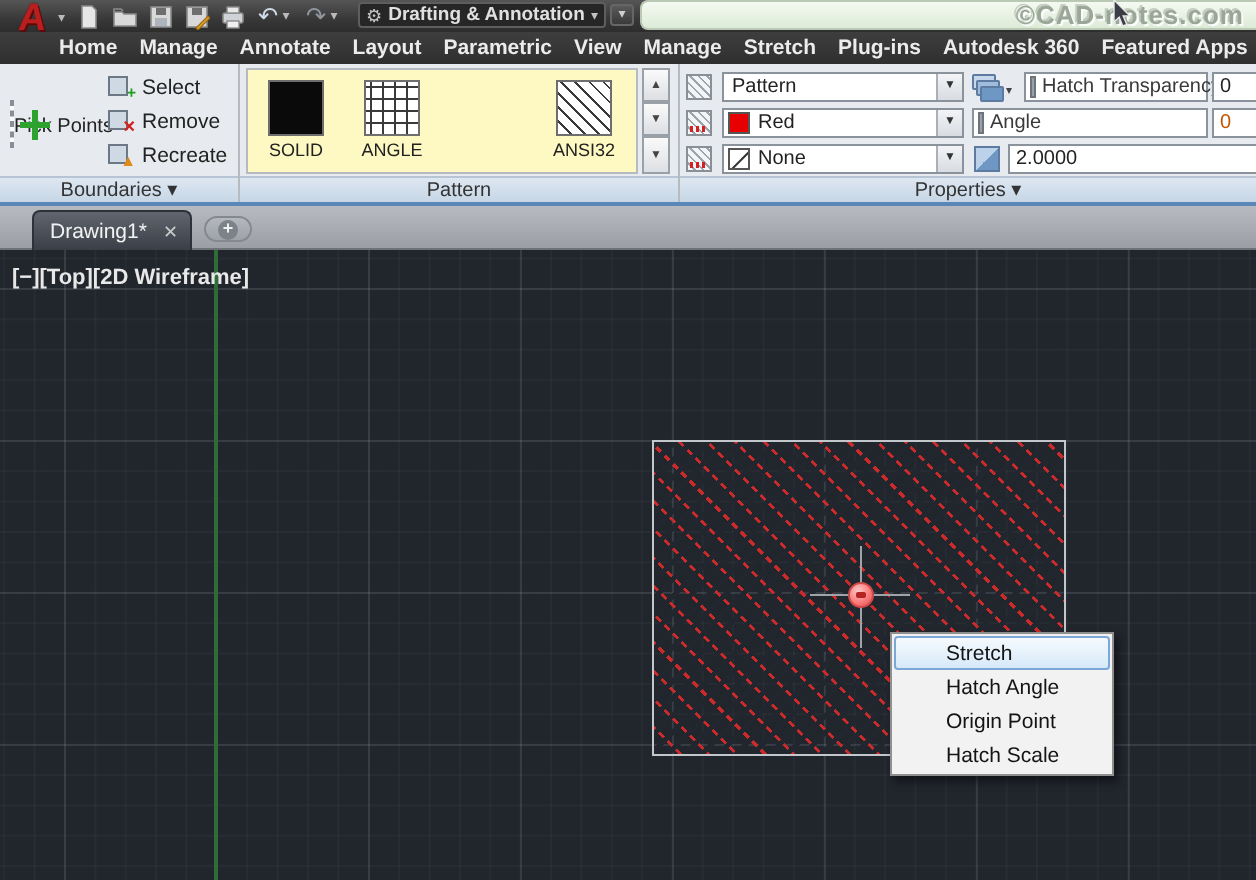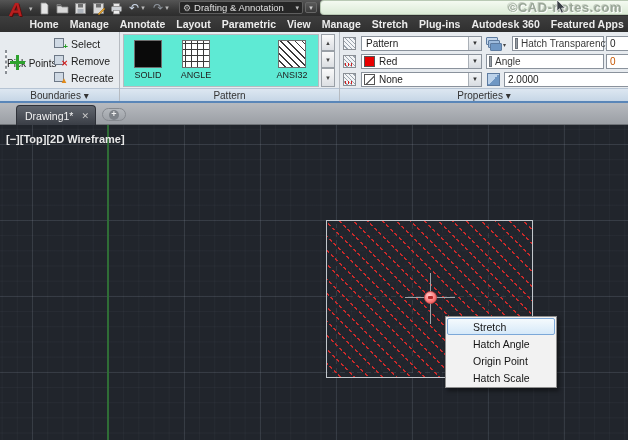--- a/index.html
+++ b/index.html
@@ -16,21 +16,21 @@
   #logo-arrow { position:absolute; left:29px; top:5px; color:#b9b9b9; font-size:7px; }
   .qat { position:absolute; top:1px; width:16px; height:14px; display:flex; align-items:center; justify-content:center; }
   .qat svg { display:block; }
   .qat-arrow { position:absolute; top:4px; color:#b9b9b9; font-size:7px; width:8px; text-align:center; }
   .undo-glyph { color:#cdd8e8; font-size:12px; line-height:14px; }
   .redo-glyph { color:#8f969e; font-size:12px; line-height:14px; }
   #workspace { position:absolute; left:179px; top:1px; width:124px; height:13px;
     background:#262626; border:1px solid #5e5e5e; border-radius:2px;
     display:flex; align-items:center; gap:3px; padding:0 3px; }
   #workspace .gear { color:#c2c2c2; font-size:9px; line-height:10px; }
-  #workspace .ws-label { color:#e0e0e0; font-size:9.5px; white-space:nowrap; flex:1; }
+  #workspace .ws-label { color:#e0e0e0; font-size:9.5px; white-space:nowrap; flex:1;font-weight:bold; }
   #workspace .ws-caret { color:#c2c2c2; font-size:7px; }
   #ws-extra-btn { position:absolute; left:305px; top:2px; width:12px; height:11px;
     background:linear-gradient(#5a5a5a,#3a3a3a); border:1px solid #666; border-radius:2px;
     color:#cfcfcf; font-size:7px; text-align:center; line-height:10px; }
   #infocenter-strip { position:absolute; left:320px; top:0; width:308px; height:15px;
     background:linear-gradient(#f4faf1,#dcebd7); border-radius:4px 0 0 4px;
     border:1px solid #b9c9b4; border-right:none; display:flex; align-items:center; justify-content:flex-end; }
   #watermark { font-size:13px; font-weight:bold; letter-spacing:.5px; padding-right:6px;
     color:#9aa798; text-shadow:1px 1px 0 rgba(255,255,255,.85), -1px -1px 0 rgba(120,130,118,.35); }
   #mouse-cursor { position:absolute; left:556px; top:0; }
@@ -65,21 +65,21 @@
     background:#cfd9e4; border:1px solid #6d7886; }
   .small-icon .badge { position:absolute; right:-1px; bottom:-1px; font-size:8px; font-weight:bold; line-height:8px; }
   .badge-green { color:#1f9e1f; }
   .badge-red { color:#d42020; }
   .badge-orange { color:#e08a1a; }
   .small-label { font-size:10.5px; color:#222; }
 
   
   #panel-pattern { left:120px; width:219px; }
   #gallery { position:absolute; left:3px; top:2px; width:196px; height:53px;
-    background:#5eead4; border:1px solid #b6bbc1; }
+    background:#fef9c3; border:1px solid #b6bbc1; }
   .tile { position:absolute; top:1px; width:44px; height:49px; border:1px solid transparent; border-radius:2px;
     display:flex; flex-direction:column; align-items:center; }
   .tile.selected { background:#d2eaf9; border-color:#7fb2d8; }
   .tile-swatch { width:28px; height:28px; margin-top:3px; border:1px solid #6e6e6e; background:#fff; }
   .sw-solid { background:#0a0a0a; }
   .sw-angle { background-image:
       repeating-linear-gradient(to right, transparent 0 2px, #3a3a3a 2px 3px, transparent 3px 6px),
       repeating-linear-gradient(to bottom, transparent 0 2px, #3a3a3a 2px 3px, transparent 3px 6px); }
   .sw-ansi31 { background-image:repeating-linear-gradient(45deg, transparent 0 7px, #3a3a3a 7px 8px); }
   .sw-ansi32 { background-image:repeating-linear-gradient(45deg, transparent 0 4px, #3a3a3a 4px 5px); }

